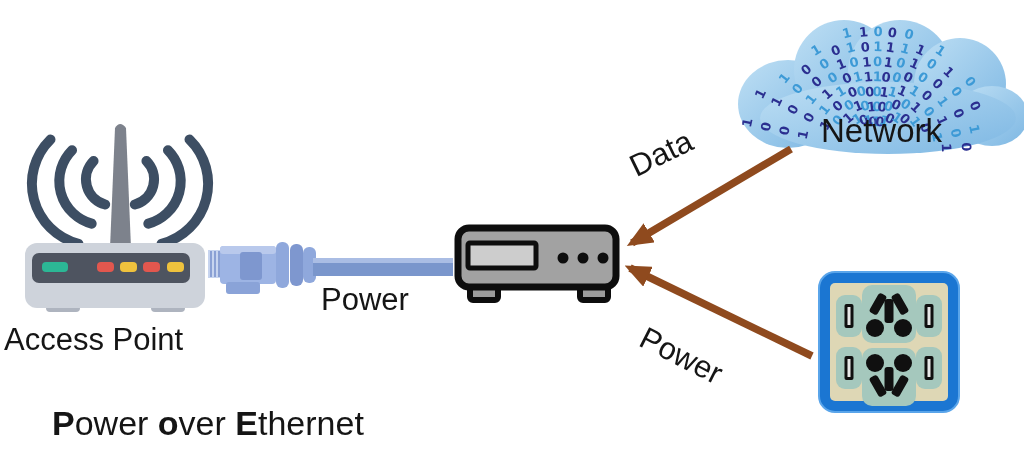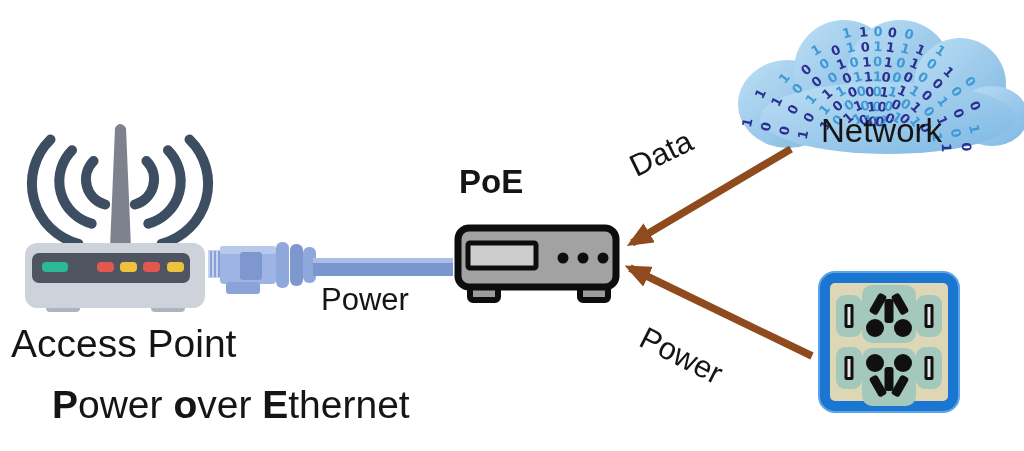--- a/index.html
+++ b/index.html
@@ -1,27 +1,27 @@
 <!DOCTYPE html>
 <html style="--text: #151515; --arrow_brown: #8f4a1e; --wifi_dark: #3d4e63; --ap_body: #ced3db; --ap_panel: #4e5460; --led_green: #2cb795; --led_red: #e2574e; --led_yellow: #efc23d; --cable_blue: #7a96cc; --cable_blue_light: #aabde4; --connector_blue: #9db4e4; --device_gray: #a2a2a2; --device_screen: #cdcdcd; --socket_blue: #1b76d2; --socket_face: #ded7b5; --socket_teal: #a5c8bd; --cloud_light: #bedff4; --cloud_deep: #7db7e3;"><head>
 <meta charset="utf-8">
 <style>
   html,body{margin:0;padding:0;background:#fff;}
   #canvas{position:relative;width:1024px;height:451px;background:#ffffff;overflow:hidden;
           font-family:"Liberation Sans", sans-serif;color:var(--text,#151515);}
   .abs{position:absolute;}
   .label{white-space:nowrap;color:var(--text,#151515);}
-  .lbl-access{left:11px;top:322px;font-size:39px;}
+  .lbl-access{left:4px;top:322px;font-size:31px;}
   .lbl-cable-top{left:321px;top:222px;font-size:31px;}
   .lbl-cable-bottom{left:321px;top:282px;font-size:31px;}
   .lbl-poe{left:459px;top:163px;font-size:33px;font-weight:600;}
   .lbl-network{left:821px;top:112px;font-size:33px;}
   .lbl-data{left:624px;top:152px;font-size:31px;transform:rotate(-26deg);transform-origin:left top;}
   .lbl-power{left:650px;top:320px;font-size:31px;transform:rotate(27deg);transform-origin:left top;}
-  .lbl-title{left:52px;top:383px;font-size:39px;}
+  .lbl-title{left:52px;top:404px;font-size:34px;}
   .lbl-title b{font-weight:700;}
   svg{display:block;}
   .bdigit{font-family:"DejaVu Sans", sans-serif;font-size:13px;font-weight:bold;}
   
   .f-wifi{stroke:var(--wifi_dark);}
   .f-apbody{fill:var(--ap_body);}
   .f-appanel{fill:var(--ap_panel);}
   .f-ledg{fill:var(--led_green);} .f-ledr{fill:var(--led_red);} .f-ledy{fill:var(--led_yellow);}
   .f-cable{fill:var(--cable_blue);} .f-cablehi{fill:var(--cable_blue_light);} .f-conn{fill:var(--connector_blue);}
   .f-devgray{fill:var(--device_gray);} .f-devscreen{fill:var(--device_screen);}
@@ -253,21 +253,20 @@
       <circle cx="57" cy="92" r="9"></circle>
         <circle cx="85" cy="92" r="9"></circle>
       <rect x="66.5" y="96" width="9" height="24" rx="3"></rect>
       <rect x="55.5" y="104" width="9" height="22" rx="3" transform="rotate(-30 60 115)"></rect>
       <rect x="77.5" y="104" width="9" height="22" rx="3" transform="rotate(30 82 115)"></rect>
     </g>
   </svg>
 
   <div class="abs label lbl-access">Access Point</div>
   <div class="abs label lbl-cable-bottom">Power</div>
-  <div class="abs label lbl-poe">PoE</div>
   <div class="abs label lbl-data">Data</div>
   <div class="abs label lbl-power">Power</div>
 
   <div class="abs label lbl-title">
     <b>P</b><span>ower </span><b>o</b><span>ver </span><b>E</b><span>thernet</span>
   </div>
 
 </div>
 
 </body></html>

